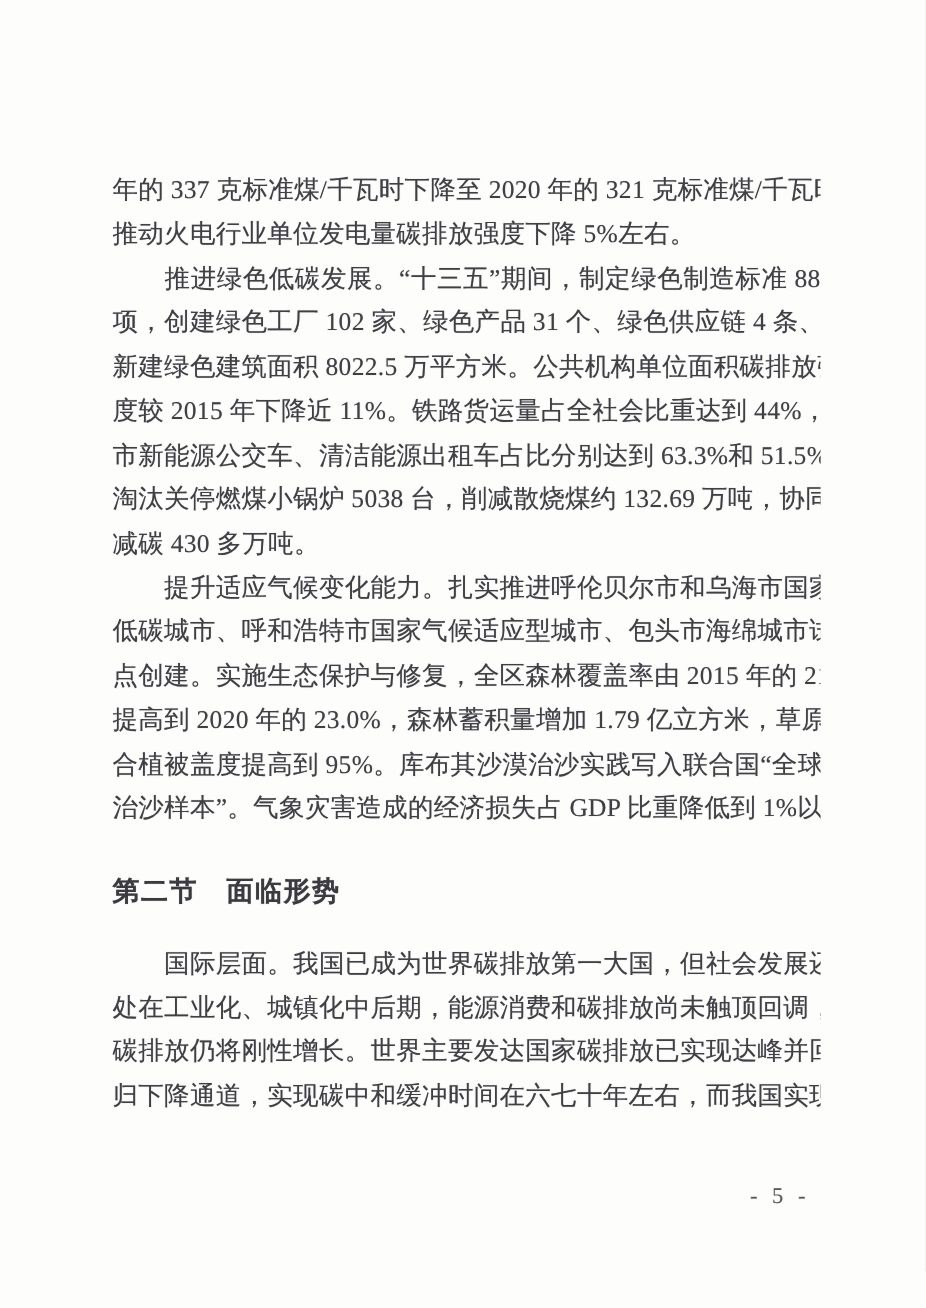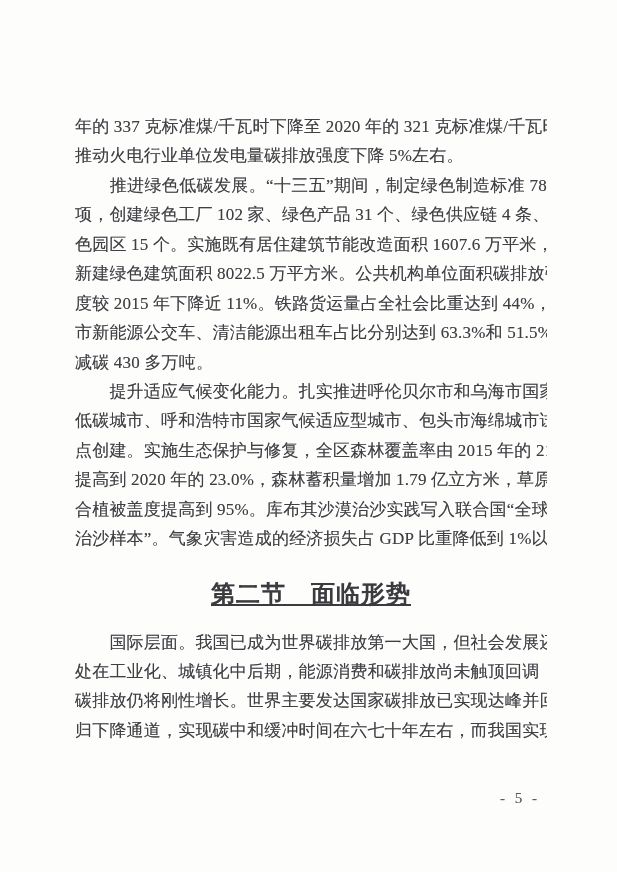--- a/index.html
+++ b/index.html
@@ -35,28 +35,26 @@
     text-shadow: 0 0 0.6px rgba(90,90,100,0.55);
   }
   .line.short {
     text-align: center;
     text-align-last: left;
   }
   .heading {
     margin: 0;
     margin-top: 28px;
     height: 24px;
-    font-size: 24px;
+    font-size: 18px;
     line-height: 24px;
     font-weight: bold;
-    text-align: center;
     letter-spacing: 1px;
     color: #3a3a3f;
     text-shadow: 0 0 0.6px rgba(90,90,100,0.55);
-    text-decoration: underline;
   }
   .para-after-heading {
     margin-top: 22px;
   }
   .page-number {
     position: absolute;
     top: 790px;
     left: 0;
     width: 540px;
     text-align: right;
@@ -71,26 +69,26 @@
 
 <div class="page">
   <div class="body-text">
 
     <div class="para">
       <div class="line">年的 337 克标准煤/千瓦时下降至 2020 年的 321 克标准煤/千瓦时，</div>
       <div class="line short">推动火电行业单位发电量碳排放强度下降 5%左右。</div>
     </div>
 
     <div class="para">
-      <div class="line">　　推进绿色低碳发展。“十三五”期间，制定绿色制造标准 78</div>
+      <div class="line">　　推进绿色低碳发展。“十三五”期间，制定绿色制造标准 88</div>
       <div class="line">项，创建绿色工厂 102 家、绿色产品 31 个、绿色供应链 4 条、绿</div>
-      <div class="line">色园区 15 个。实施既有居住建筑节能改造面积 1607.6 万平米，</div>
       <div class="line">新建绿色建筑面积 8022.5 万平方米。公共机构单位面积碳排放强</div>
       <div class="line">度较 2015 年下降近 11%。铁路货运量占全社会比重达到 44%，城</div>
       <div class="line">市新能源公交车、清洁能源出租车占比分别达到 63.3%和 51.5%。</div>
+      <div class="line">淘汰关停燃煤小锅炉 5038 台，削减散烧煤约 132.69 万吨，协同</div>
       <div class="line short">减碳 430 多万吨。</div>
     </div>
 
     <div class="para">
       <div class="line">　　提升适应气候变化能力。扎实推进呼伦贝尔市和乌海市国家</div>
       <div class="line">低碳城市、呼和浩特市国家气候适应型城市、包头市海绵城市试</div>
       <div class="line">点创建。实施生态保护与修复，全区森林覆盖率由 2015 年的 21.5%</div>
       <div class="line">提高到 2020 年的 23.0%，森林蓄积量增加 1.79 亿立方米，草原综</div>
       <div class="line">合植被盖度提高到 95%。库布其沙漠治沙实践写入联合国“全球</div>
       <div class="line">治沙样本”。气象灾害造成的经济损失占 GDP 比重降低到 1%以下。</div>

